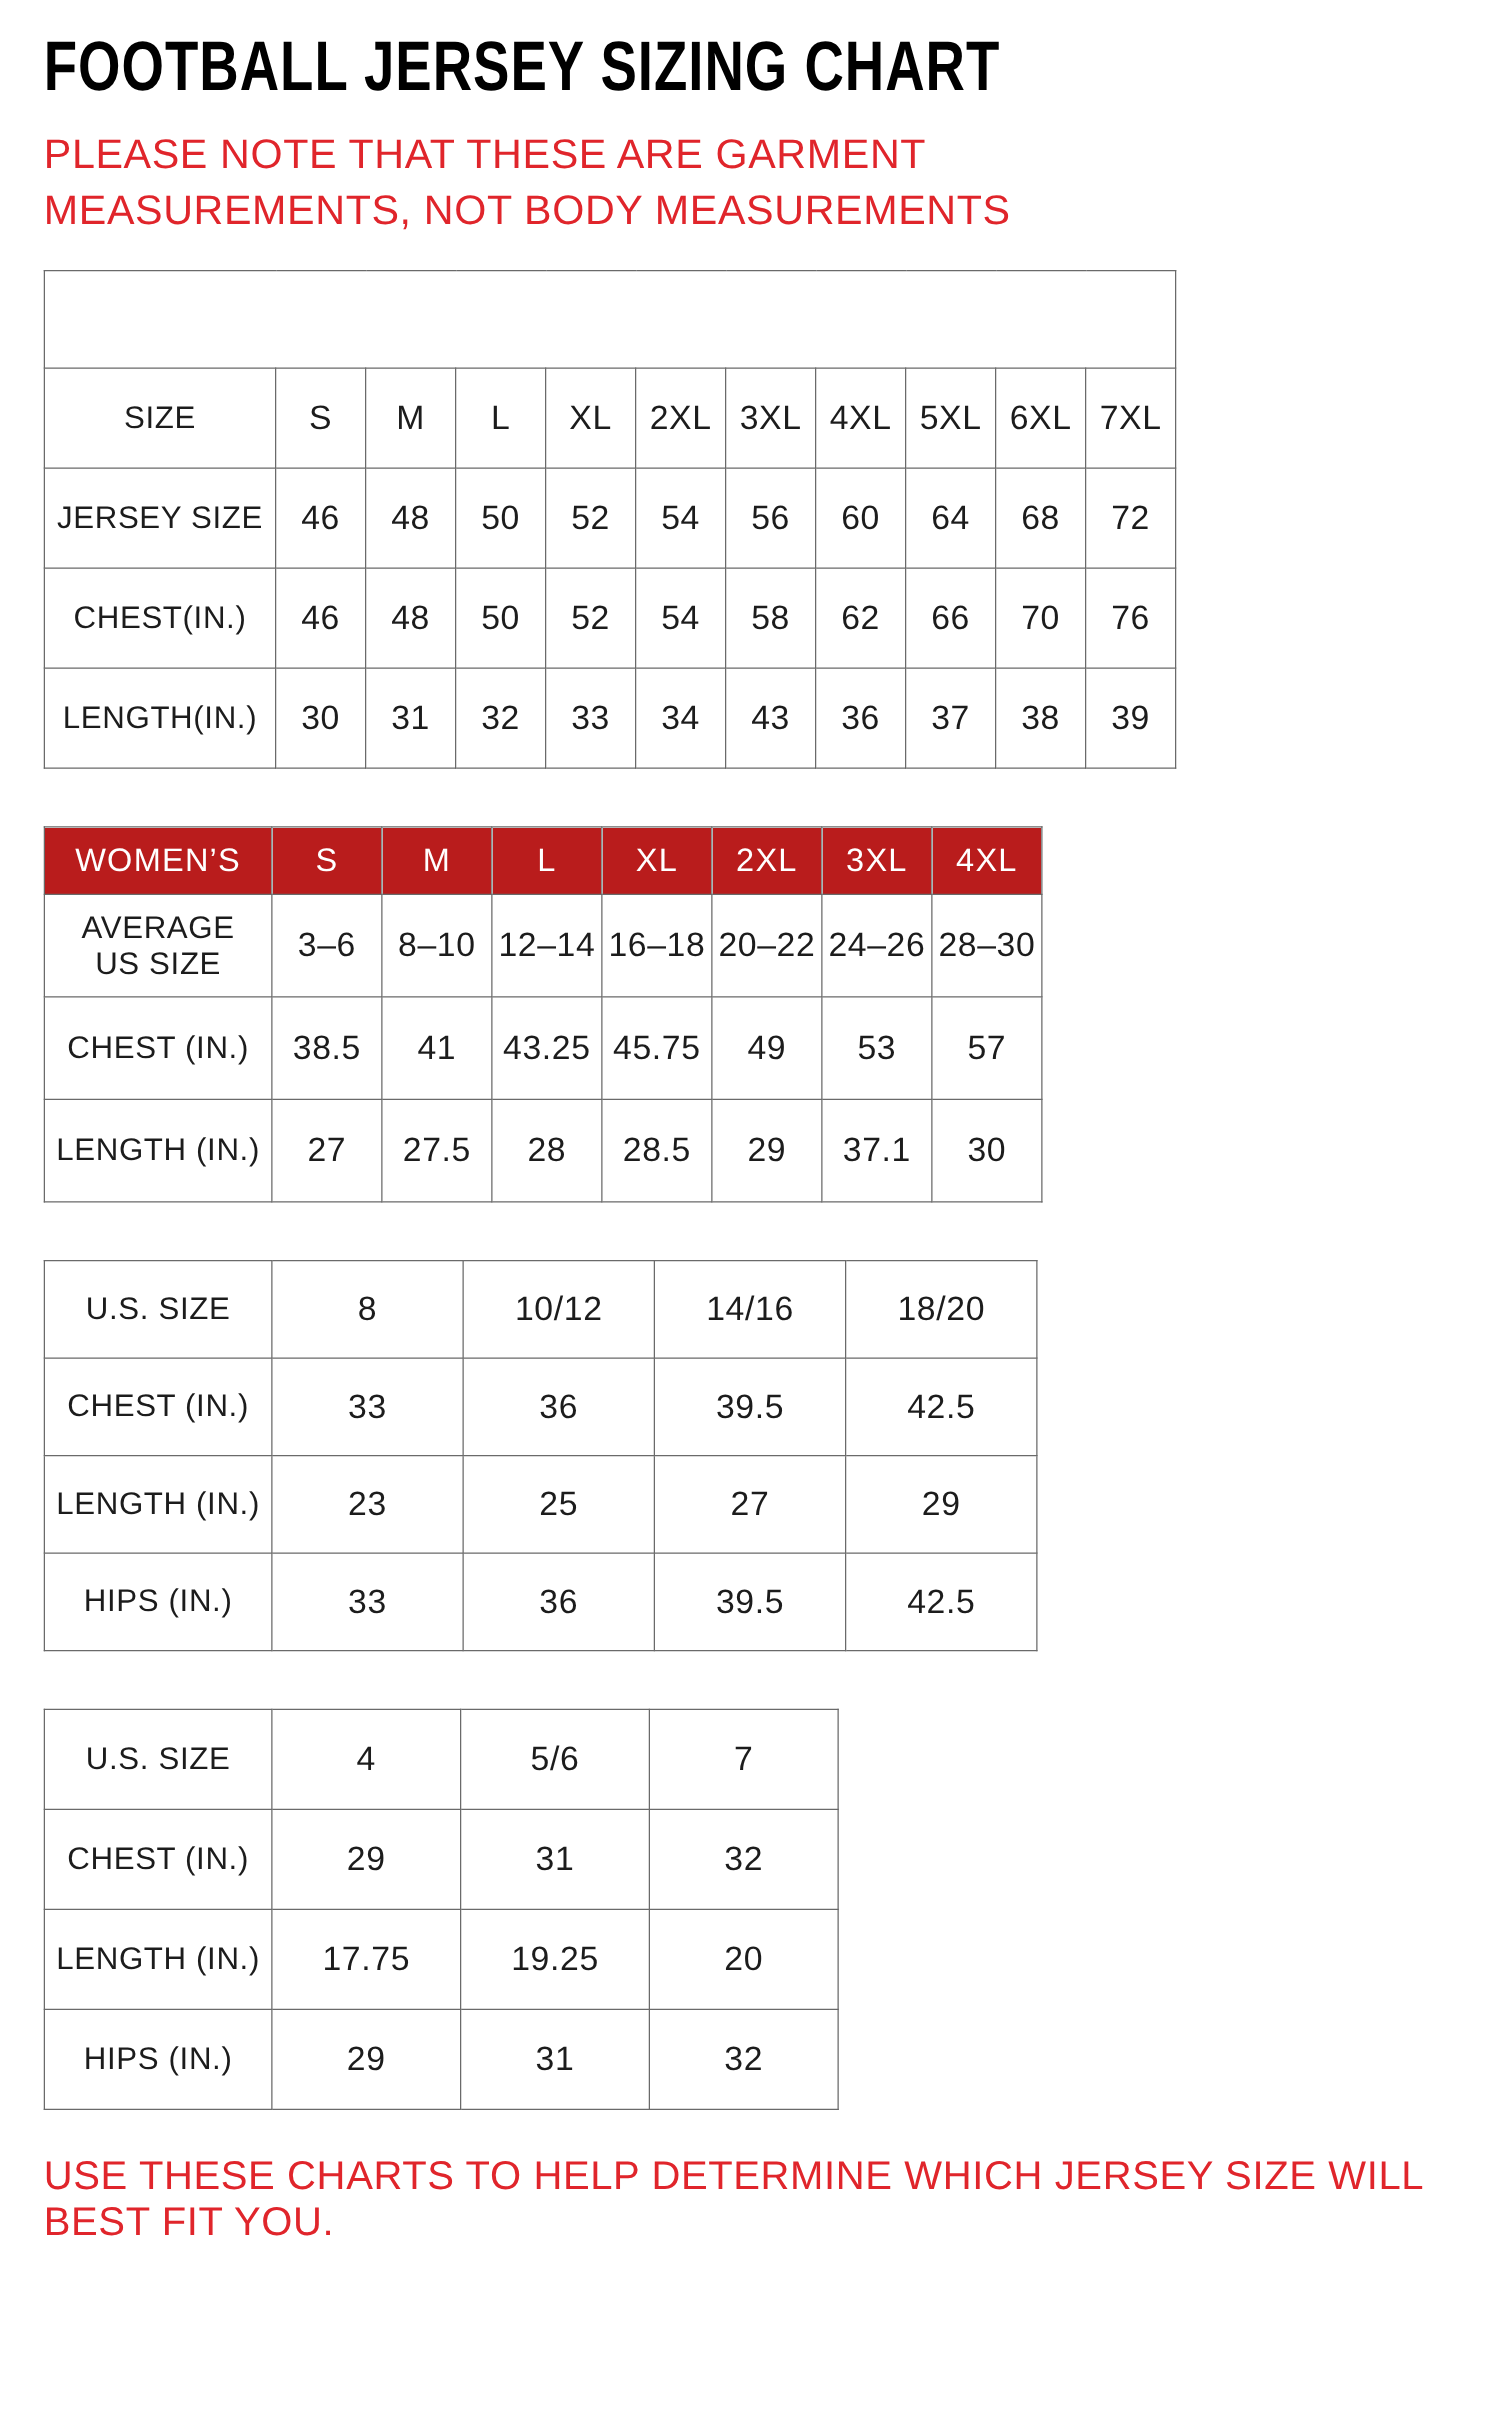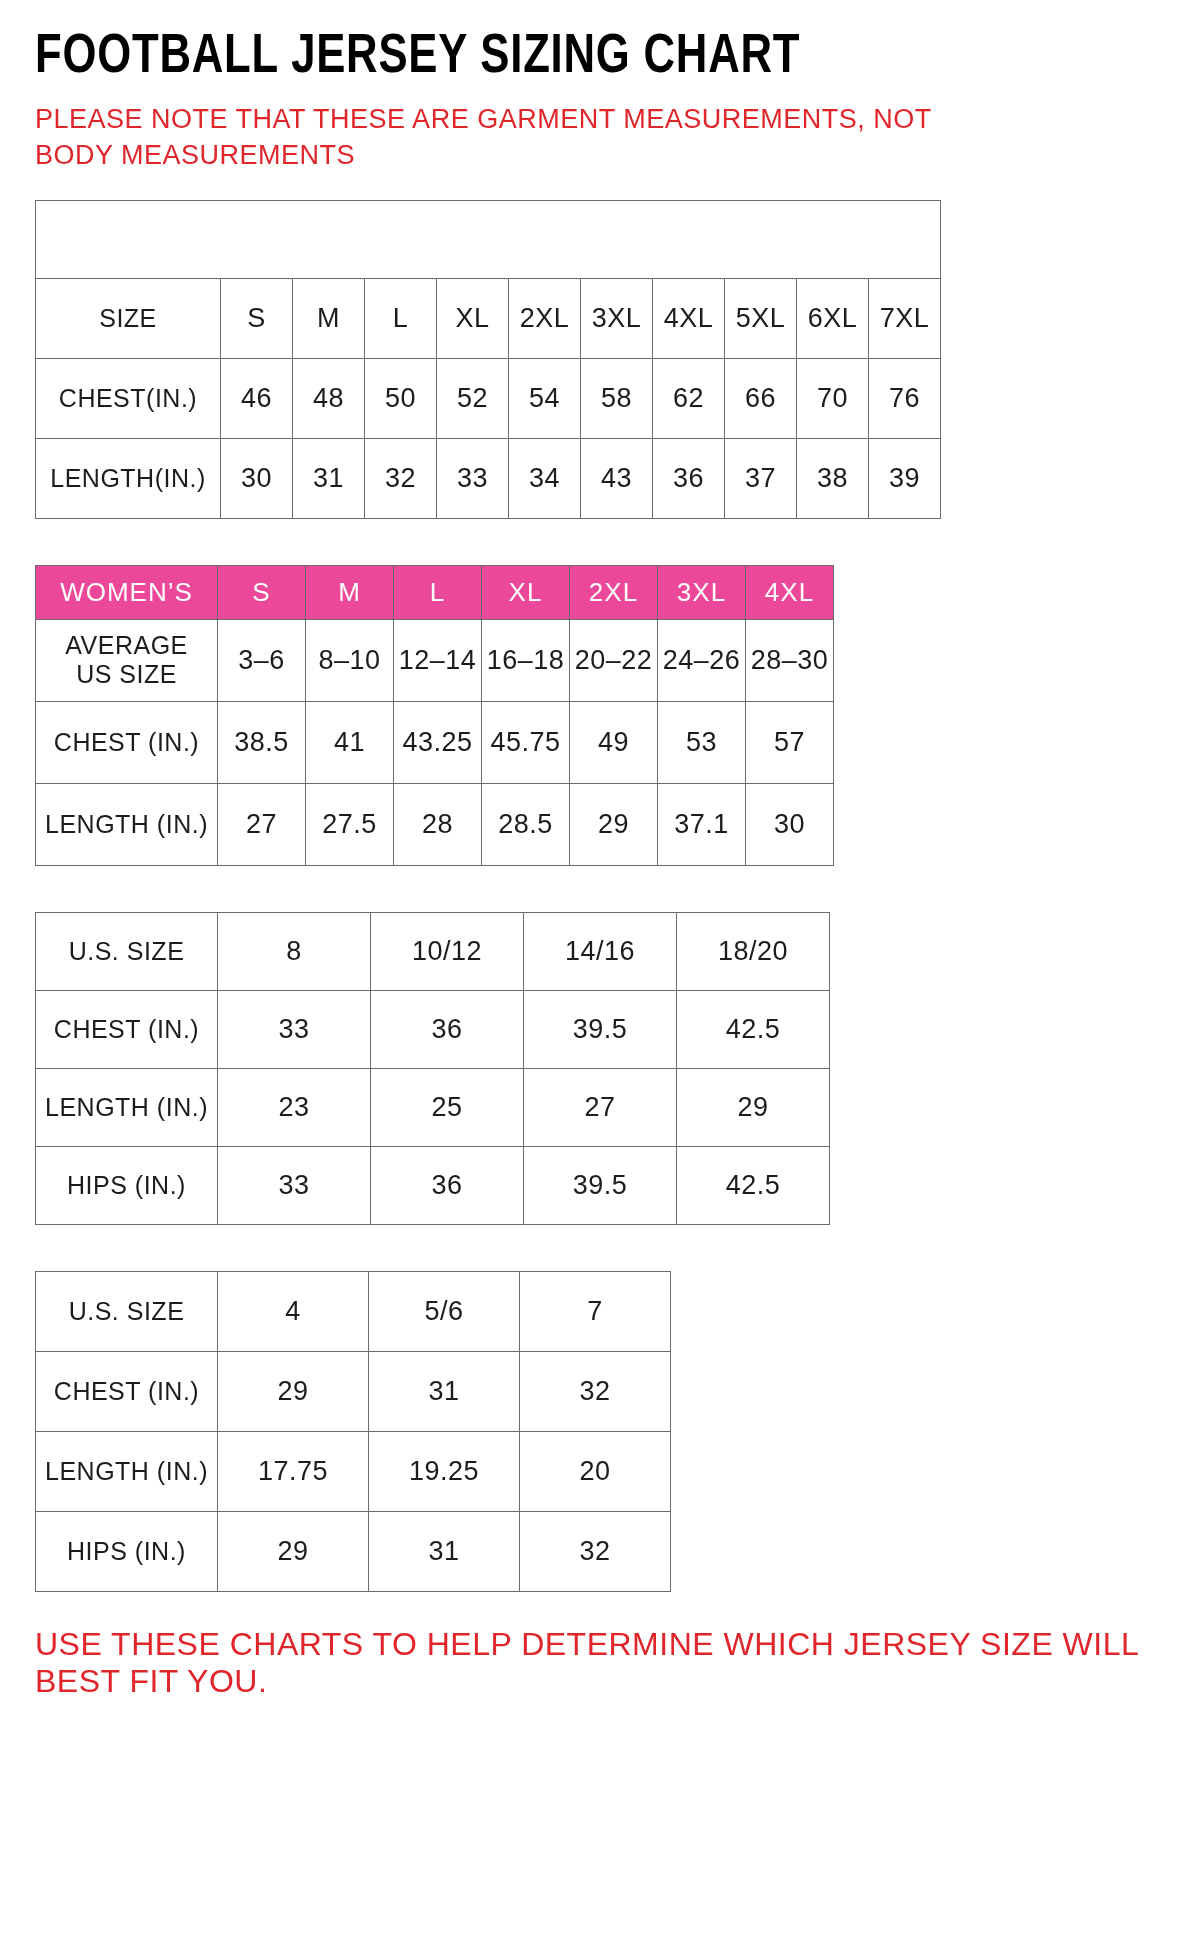--- a/index.html
+++ b/index.html
@@ -17,21 +17,21 @@
     font-weight: 800;
     letter-spacing: 1px;
     white-space: nowrap;
     transform: scaleX(0.78);
     transform-origin: left center;
     color: #000;
   }
   .subtitle {
     margin-top: 16px;
     max-width: 900px;
-    font-size: 27px;
+    font-size: 33px;
     line-height: 1.35;
     color: #e0252b;
     letter-spacing: 0.5px;
   }
   .footer-note {
     margin-top: 34px;
     font-size: 32px;
     color: #e0252b;
     letter-spacing: 0.5px;
   }
@@ -57,21 +57,21 @@
   .band {
     background: #7e7e7e;
     border: 1px solid #7e7e7e;
     color: #ffffff;
     font-size: 31px;
     letter-spacing: 3px;
     height: 78px;
   }
   
   .ghead td {
-    background: #ec4899;
+    background: #b91c1c;
     color: #ffffff;
     font-size: 26px;
     letter-spacing: 1px;
   }
 
   
   .mens col.c-lbl { width: 185px; }  .mens col.c-dat { width: 72px; }
   .womens col.c-lbl { width: 182px; } .womens col.c-dat { width: 88px; }
   .boys col.c-lbl { width: 182px; }  .boys col.c-dat { width: 153px; }
   .pre col.c-lbl { width: 182px; }   .pre col.c-dat { width: 151px; }
@@ -115,20 +115,33 @@
       <td class="val">L</td>
       <td class="val">XL</td>
       <td class="val">2XL</td>
       <td class="val">3XL</td>
       <td class="val">4XL</td>
       <td class="val">5XL</td>
       <td class="val">6XL</td>
       <td class="val">7XL</td>
     </tr>
     <tr class="r">
+      <td class="lbl">JERSEY SIZE</td>
+      <td class="val">46</td>
+      <td class="val">48</td>
+      <td class="val">50</td>
+      <td class="val">52</td>
+      <td class="val">54</td>
+      <td class="val">56</td>
+      <td class="val">60</td>
+      <td class="val">64</td>
+      <td class="val">68</td>
+      <td class="val">72</td>
+    </tr>
+    <tr class="r">
       <td class="lbl">CHEST(IN.)</td>
       <td class="val">46</td>
       <td class="val">48</td>
       <td class="val">50</td>
       <td class="val">52</td>
       <td class="val">54</td>
       <td class="val">58</td>
       <td class="val">62</td>
       <td class="val">66</td>
       <td class="val">70</td>

